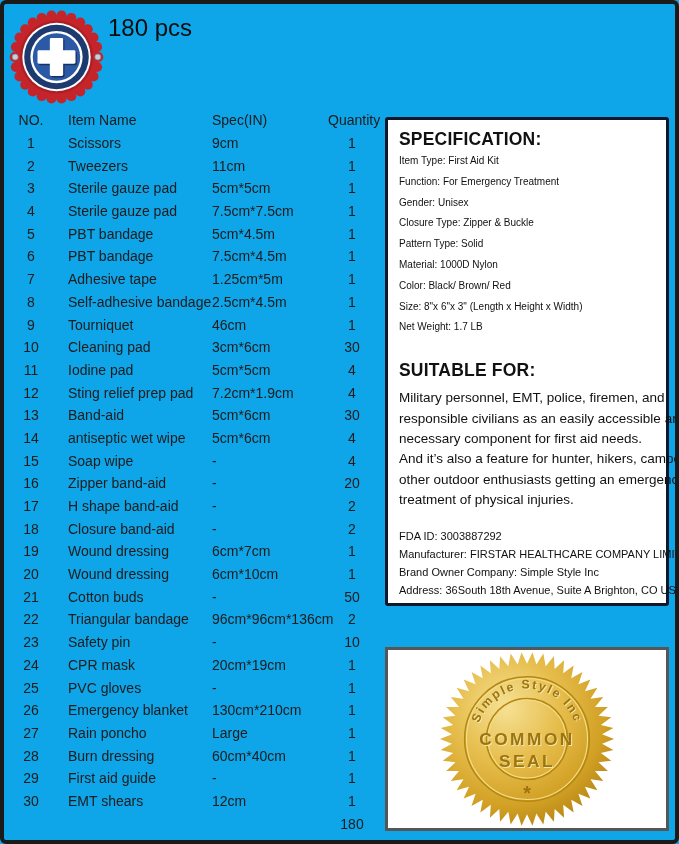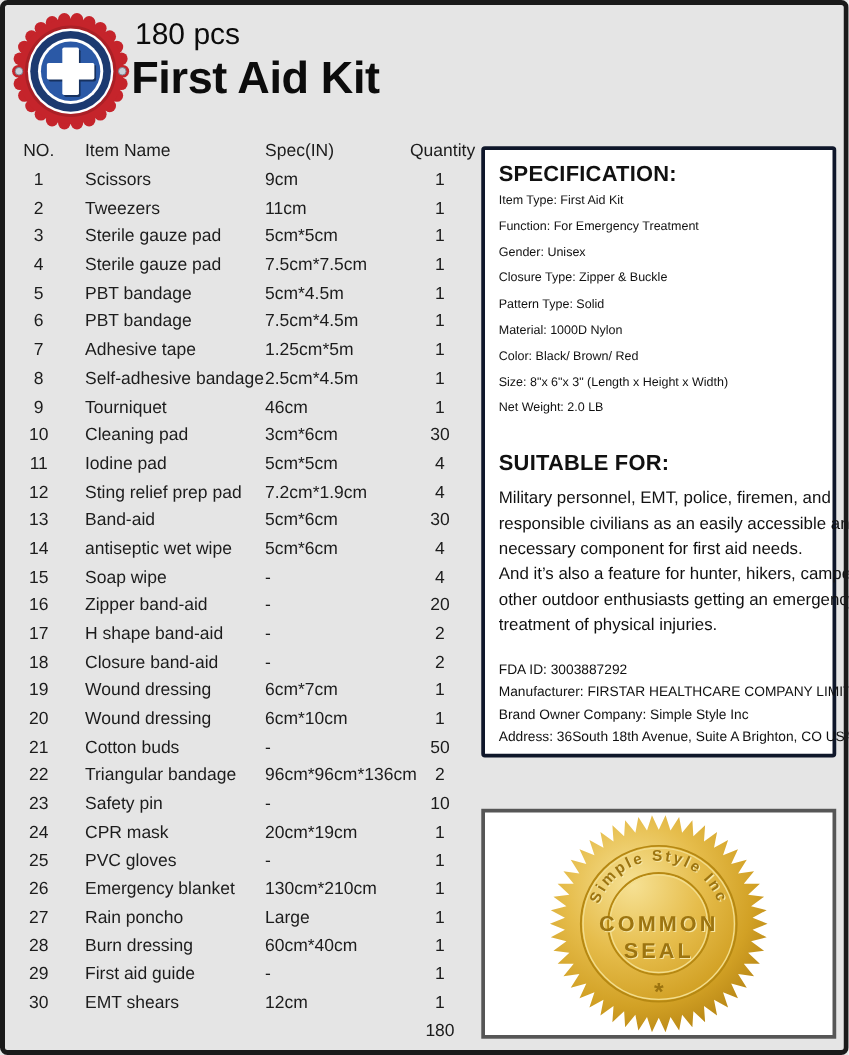--- a/index.html
+++ b/index.html
@@ -1,16 +1,16 @@
 <!DOCTYPE html>
 <html><head>
 <meta charset="utf-8">
 <style>
   html,body{margin:0;padding:0;background:#ffffff;}
-  .page{position:relative;width:679px;height:844px;background:#e5e5e5;
+  .page{position:relative;width:679px;height:844px;background:#0ea5e9;
         font-family:"Liberation Sans",sans-serif;color:#161616;overflow:hidden;}
   .frame{position:absolute;inset:0;border:4px solid #1a1a1a;border-radius:6px;
          pointer-events:none;z-index:6;}
 
   
   .logo{position:absolute;left:9px;top:6px;z-index:2;}
   .pcs{position:absolute;left:108px;top:14px;font-size:24px;color:#0c0c0c;white-space:nowrap;}
   .title{position:absolute;left:105px;top:41px;font-size:36px;font-weight:700;
          color:#0c0c0c;white-space:nowrap;letter-spacing:-0.3px;}
 
@@ -89,21 +89,20 @@
     </g>
     <g fill="#ffffff">
       <rect x="-7" y="-20" width="14" height="40" rx="1.5"></rect>
       <rect x="-20" y="-7" width="40" height="14" rx="1.5"></rect>
     </g>
     <circle cx="-43.5" cy="0" r="3.2" fill="#c9cfd8" stroke="#7b838f" stroke-width="0.8"></circle>
     <circle cx="43.5" cy="0" r="3.2" fill="#c9cfd8" stroke="#7b838f" stroke-width="0.8"></circle>
   </svg>
 
   <div class="pcs">180 pcs</div>
-  <div class="title">First Aid Kit</div>
 
   <section class="items">
     <div class="trow thead">
       <span class="c-no">NO.</span>
       <span class="c-name">Item Name</span>
       <span class="c-spec">Spec(IN)</span>
       <span class="c-qty">Quantity</span>
     </div>
     <div>
         <div class="trow">
@@ -296,21 +295,21 @@
     <div class="box-heading">SPECIFICATION:</div>
     <div>
         <div class="spec-line">Item Type: First Aid Kit</div>
         <div class="spec-line">Function: For Emergency Treatment</div>
         <div class="spec-line">Gender: Unisex</div>
         <div class="spec-line">Closure Type: Zipper &amp; Buckle</div>
         <div class="spec-line">Pattern Type: Solid</div>
         <div class="spec-line">Material: 1000D Nylon</div>
         <div class="spec-line">Color: Black/ Brown/ Red</div>
         <div class="spec-line">Size: 8"x 6"x 3" (Length x Height x Width)</div>
-        <div class="spec-line">Net Weight: 2.0 LB</div>
+        <div class="spec-line">Net Weight: 1.7 LB</div>
       </div>
     <div class="box-heading suitable">SUITABLE FOR:</div>
     <div class="suit-list">
         <div class="suit-line">Military personnel, EMT, police, firemen, and</div>
         <div class="suit-line">responsible civilians as an easily accessible and</div>
         <div class="suit-line">necessary component for first aid needs.</div>
         <div class="suit-line">And it’s also a feature for hunter, hikers, campers, and</div>
         <div class="suit-line">other outdoor enthusiasts getting an emergency</div>
         <div class="suit-line">treatment of physical injuries.</div>
       </div>

